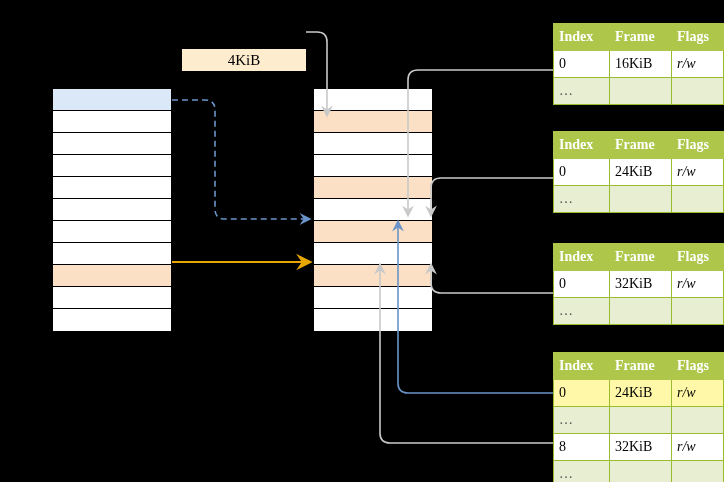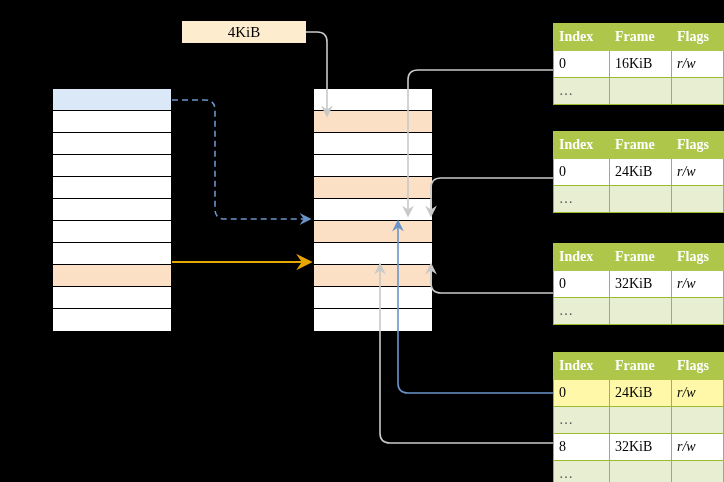--- a/index.html
+++ b/index.html
@@ -18,21 +18,21 @@
           border:1px solid #aec64a;}
   .ptable td.c-index{width:56px;}
   .ptable td.c-frame{width:62px;}
   .ptable td.c-flags{width:52px;font-style:italic;}
   .ptable th.c-index{width:56px;}
   .ptable th.c-frame{width:62px;}
   .ptable th.c-flags{width:52px;}
   .row-ellipsis td{background:#e8eed2;color:#555;}
   .hl-cell{background:#fff8a8;}
   .sizebox{position:absolute;background:#fdeccd;color:#000;font-size:15px;
-          text-align:center;line-height:22px;height:22px;}
+          text-align:center;line-height:22px;height:22px;margin-top:28px;}
 </style>
 </head>
 <body>
 
 <div id="stage">
 
   <div class="sizebox" style="left:182px;top:21px;width:124px;">
     <span>4KiB</span>
   </div>
 

